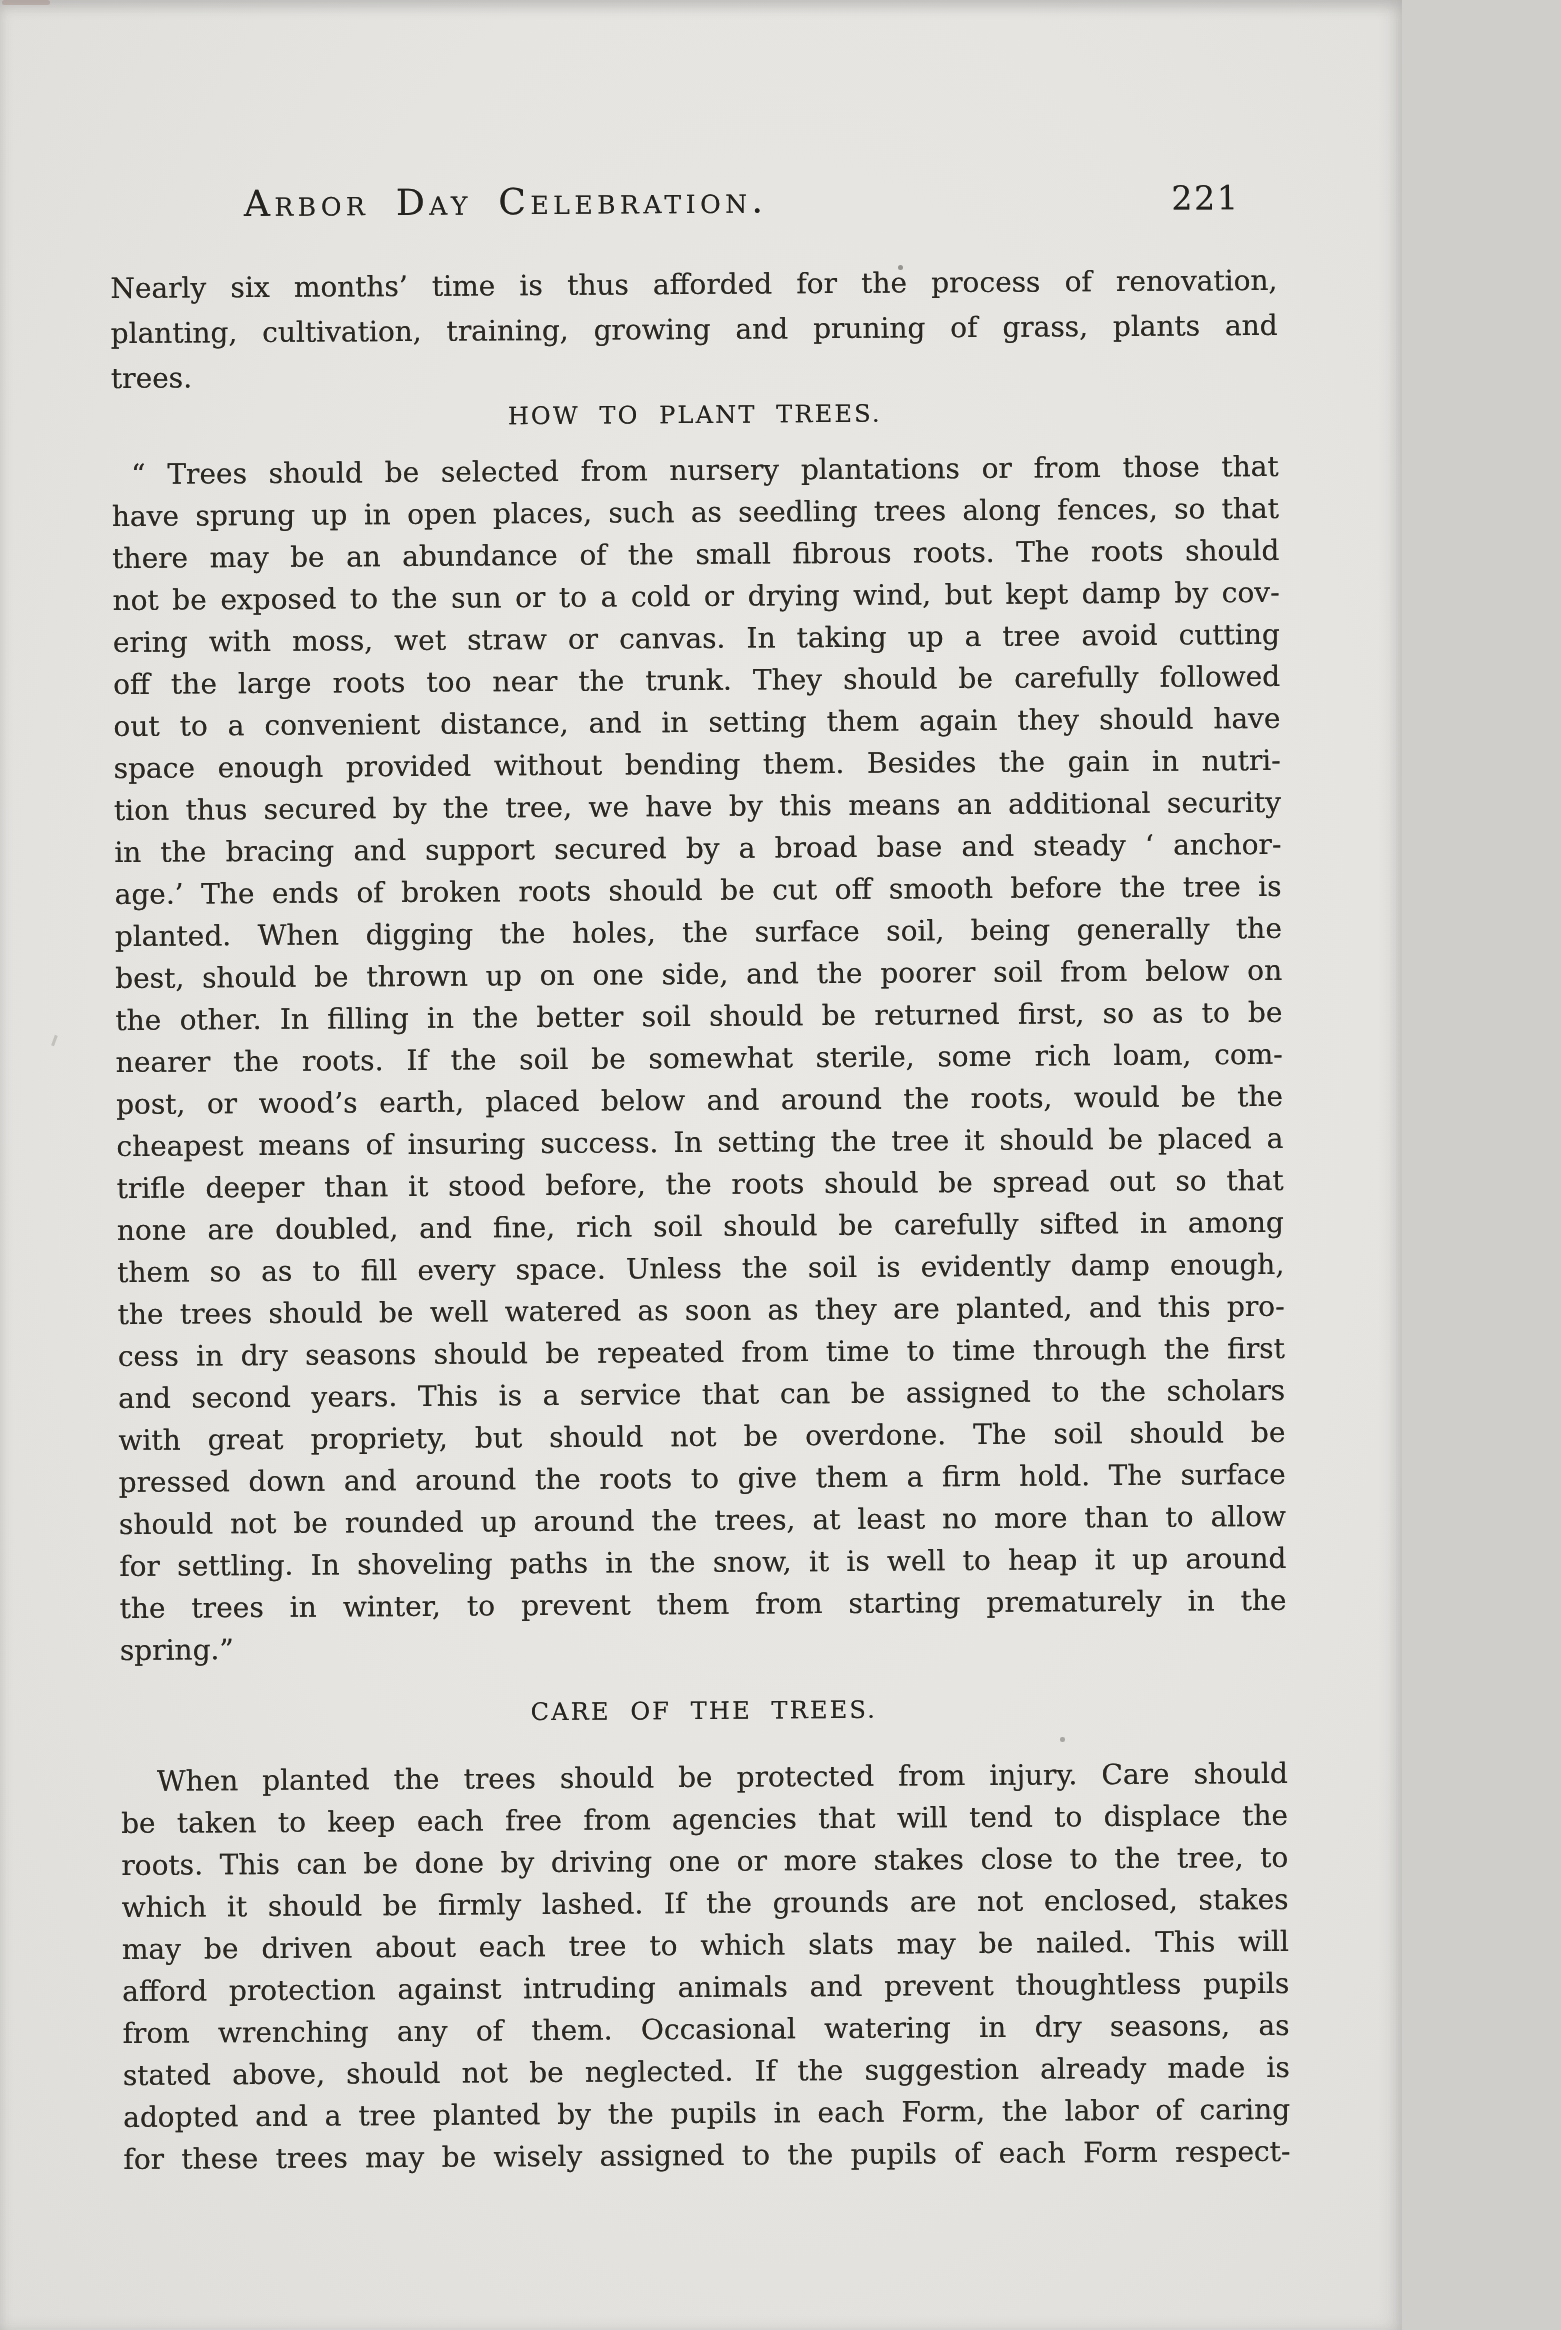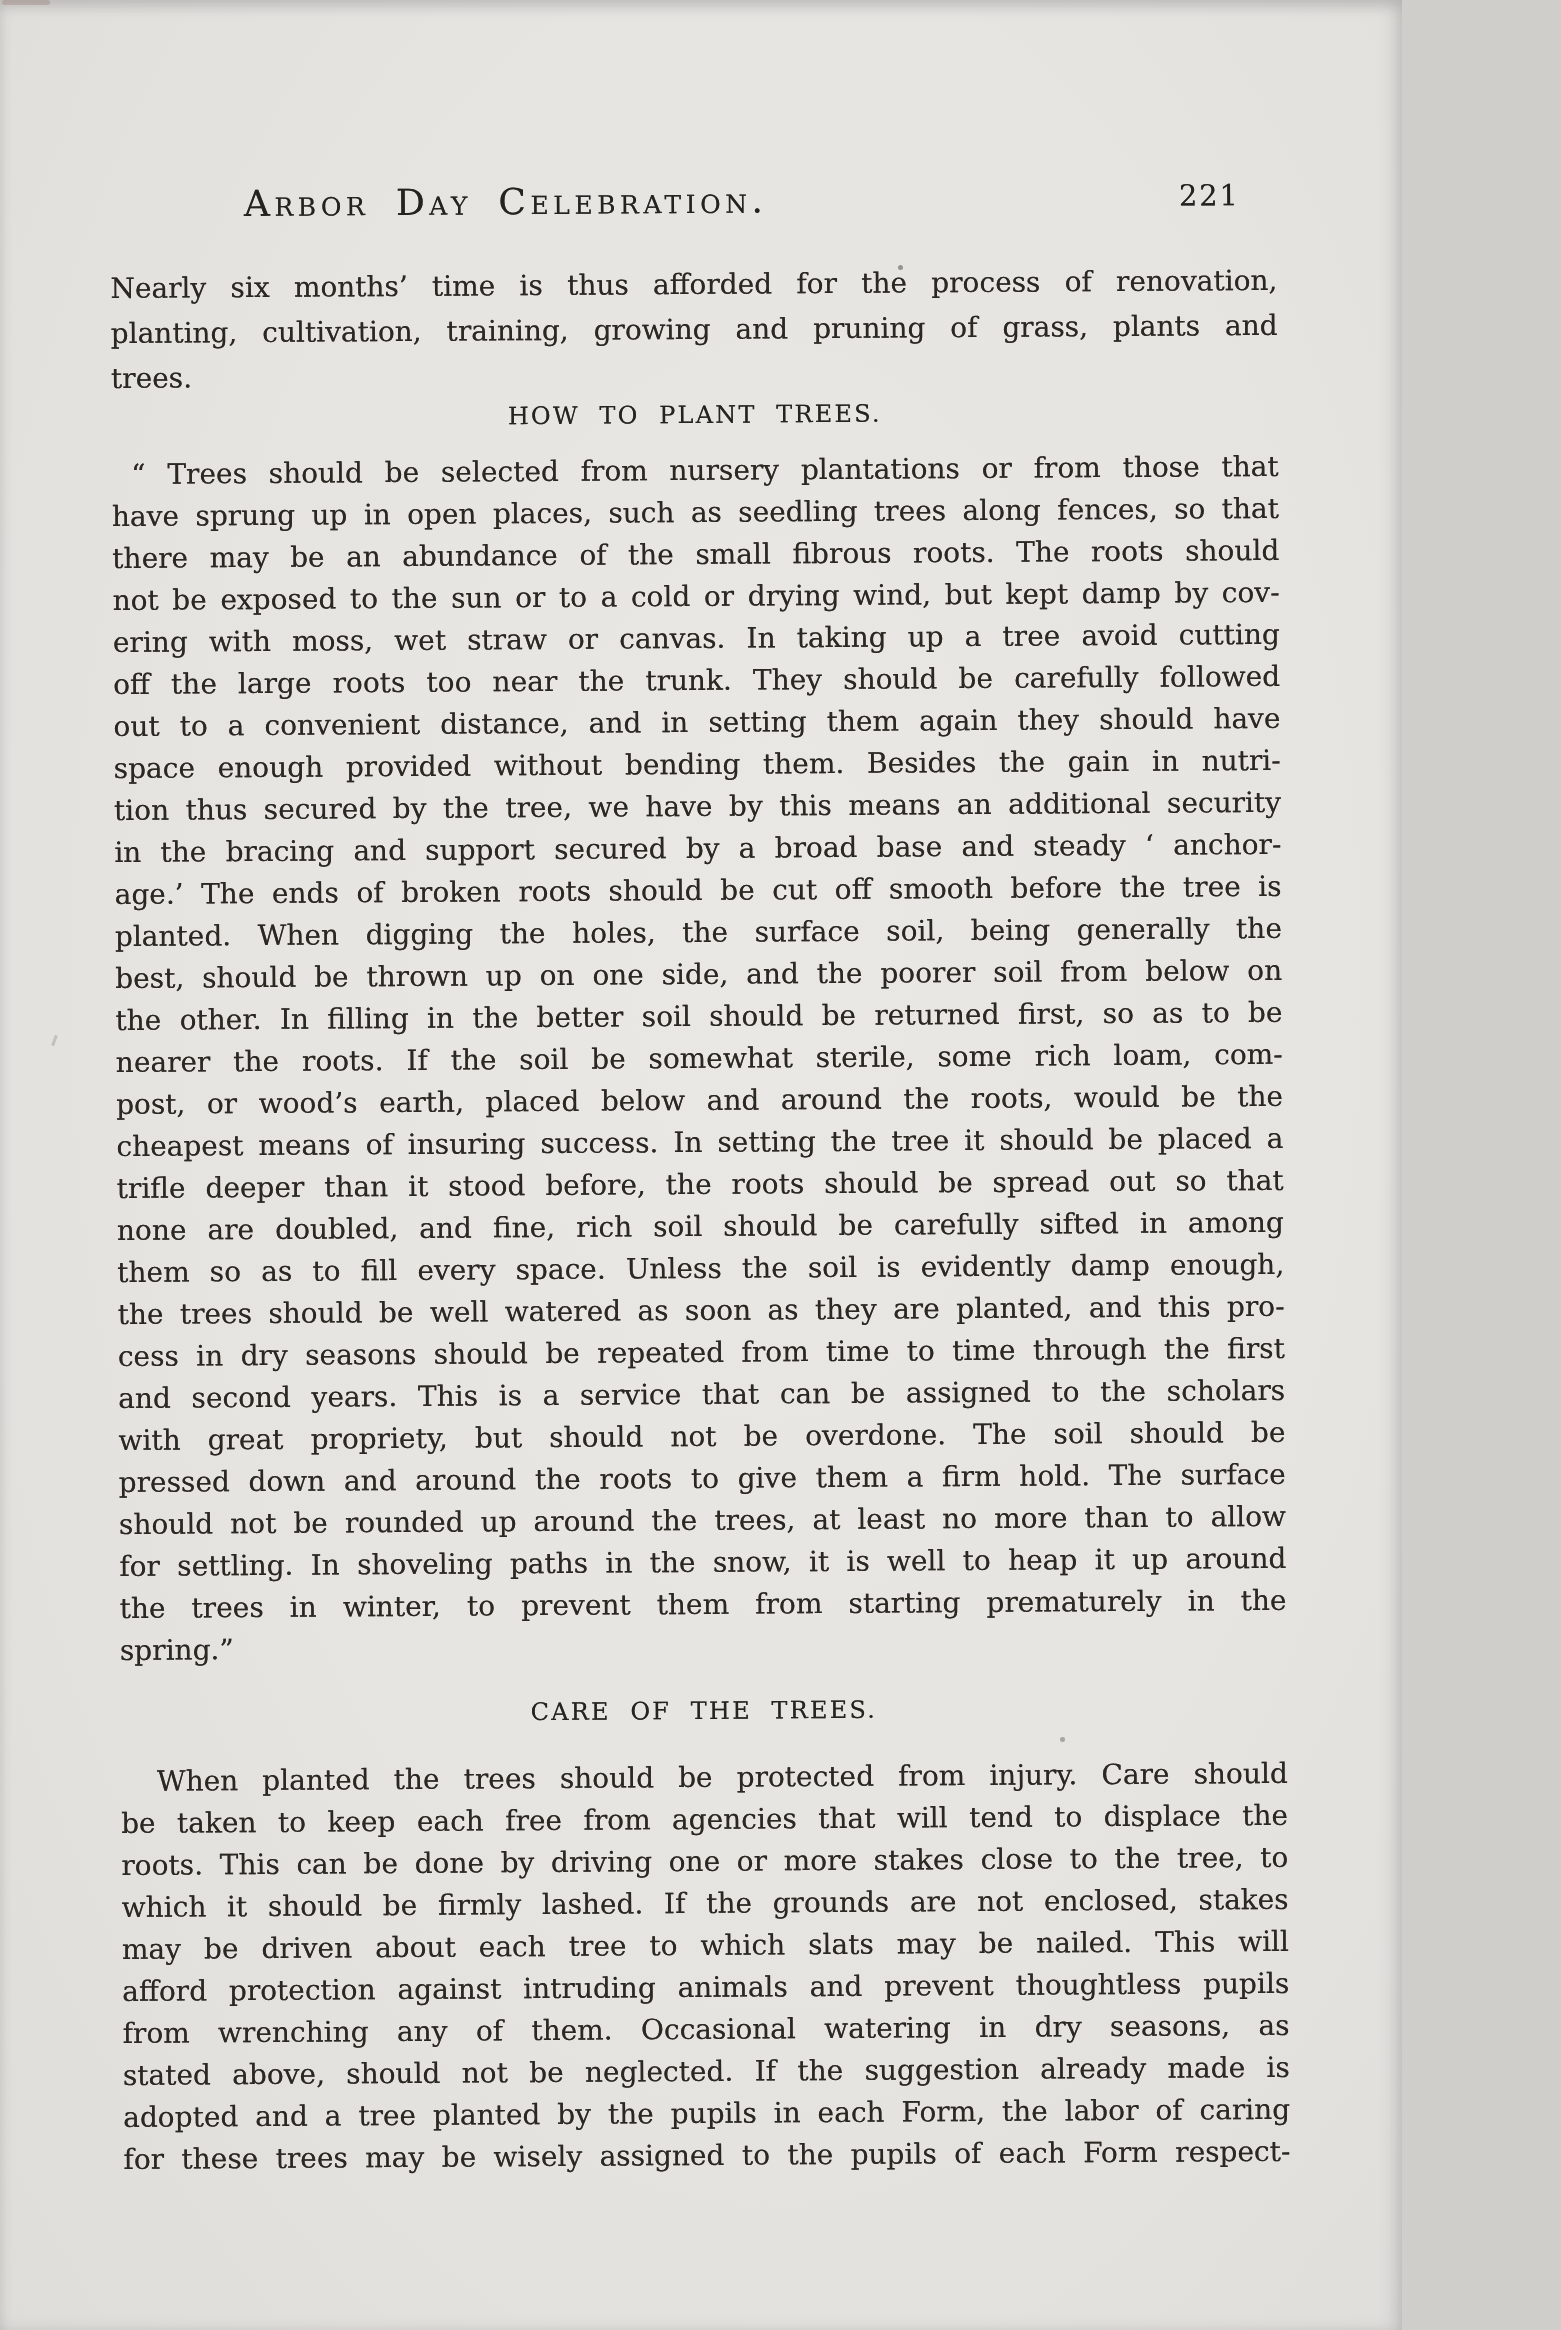--- a/index.html
+++ b/index.html
@@ -23,21 +23,21 @@
   .head-title{
     position:absolute;left:134px;top:0;
     font-variant:small-caps;
     font-size:36px;letter-spacing:4.5px;word-spacing:10.7px;
     color:#242320;
     text-shadow:0 0 0.5px rgba(36,35,32,0.65);
     white-space:nowrap;
   }
   .head-page{
     position:absolute;right:37px;top:1.8px;
-    font-size:29px;letter-spacing:1.8px;
+    font-size:33px;letter-spacing:1.8px;
     color:#242320;
     text-shadow:0 0 0.5px rgba(36,35,32,0.65);
   }
   .para{
     font-size:28px;
     word-spacing:3.6px;
     text-shadow:0 0 0.5px rgba(43,40,34,0.7);
   }
   .para .line{
     text-align:justify;

